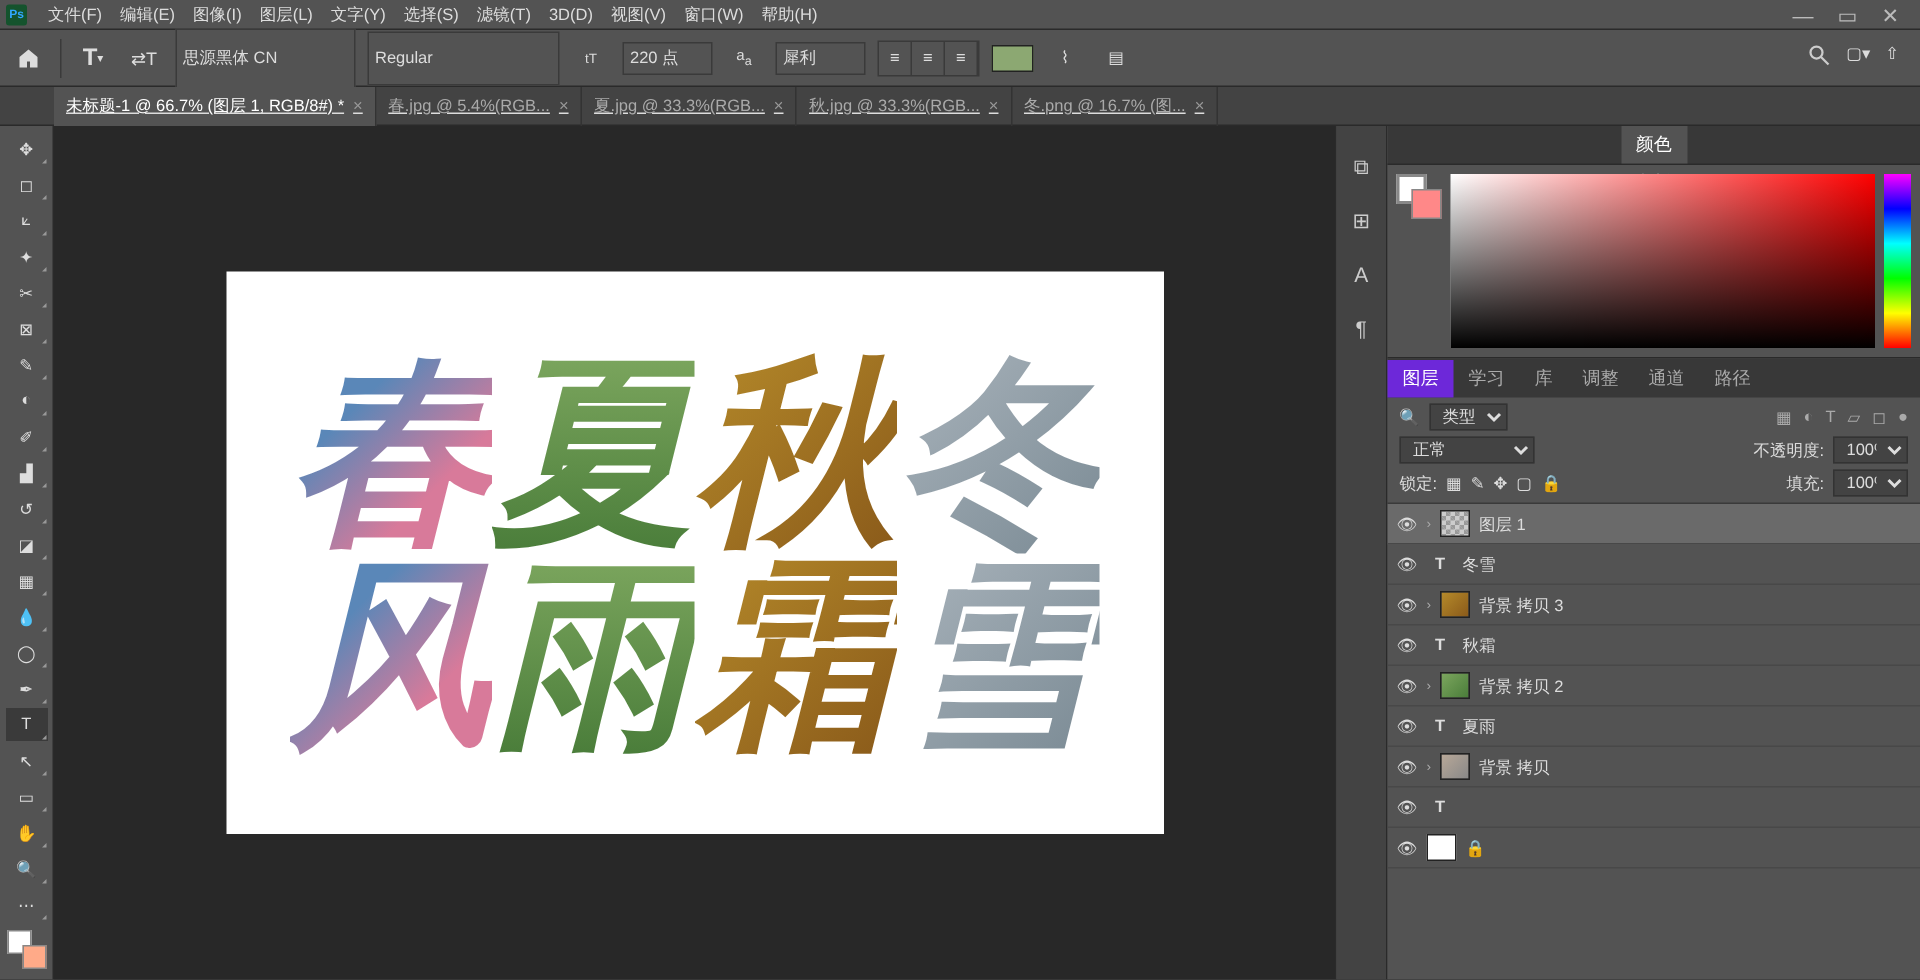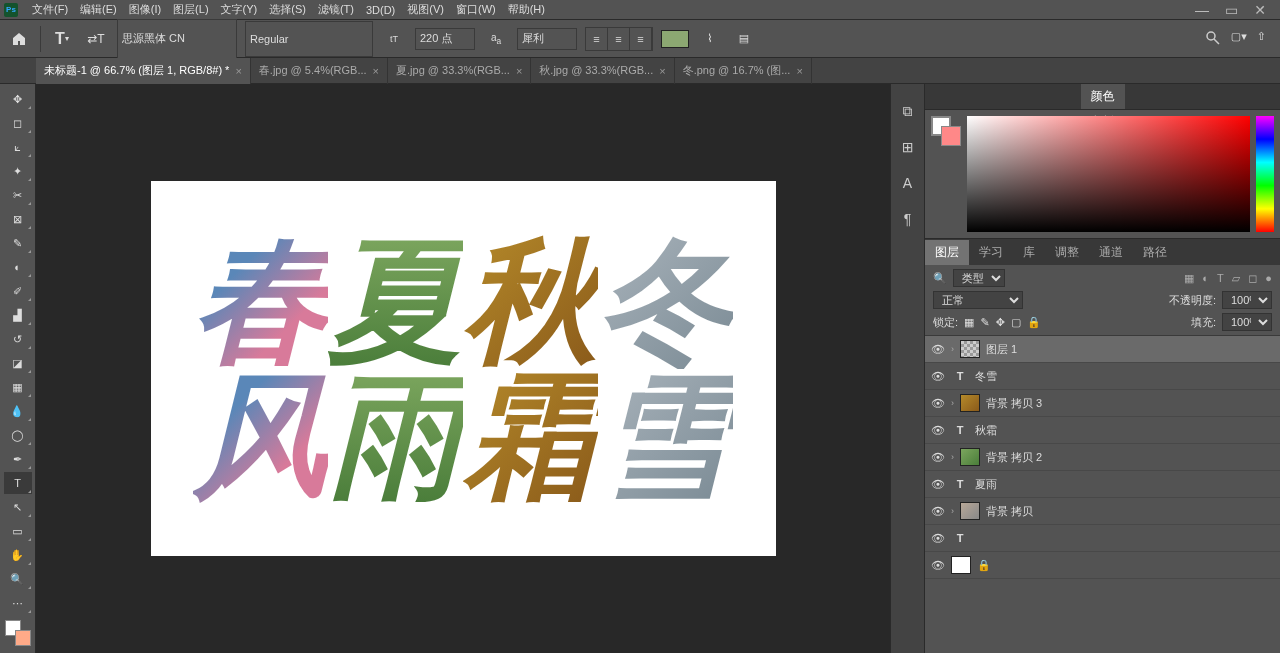--- a/index.html
+++ b/index.html
@@ -18,21 +18,21 @@
 .font-select { background: #535353; border: 1px solid #3a3a3a; color: #ddd; padding: 2px 4px; width: 120px; height: 40px; font-size: 11px; }
 .style-select { background: #535353; border: 1px solid #3a3a3a; color: #ddd; padding: 2px 4px; width: 128px; height: 36px; font-size: 11px; }
 .size-select { background: #535353; border: 1px solid #3a3a3a; color: #ddd; padding: 2px 4px; width: 60px; height: 22px; font-size: 11px; }
 .aa-select { background: #535353; border: 1px solid #3a3a3a; color: #ddd; padding: 2px 4px; width: 60px; height: 22px; font-size: 11px; }
 .align-grp { display: flex; border: 1px solid #3a3a3a; }
 .align-grp span { width: 22px; height: 22px; display: flex; align-items: center; justify-content: center; border-right: 1px solid #3a3a3a; }
 .color-swatch-opt { width: 28px; height: 18px; background: #8ca872; border: 1px solid #222; }
 .opt-right { margin-left: auto; display: flex; gap: 10px; padding-right: 8px; }
 
 
-.doc-tabs { height: 26px; background: #434343; display: flex; align-items: center; padding-left: 36px; border-bottom: 1px solid #2a2a2a; }
+.doc-tabs { height: 26px; background: #434343; display: flex; align-items: center; padding-left: 36px; border-bottom: 1px solid #2a2a2a; text-decoration: underline; }
 .tab { height: 26px; padding: 0 8px; display: flex; align-items: center; color: #aaa; gap: 6px; border-right: 1px solid #333; }
 .tab.active { background: #535353; color: #fff; }
 .tab .close { color: #999; font-size: 11px; }
 
 
 .main { display: flex; height: calc(653px - 20px - 38px - 26px); }
 .toolbar-left { width: 36px; background: #535353; border-right: 1px solid #2a2a2a; display: flex; flex-direction: column; align-items: center; padding-top: 4px; gap: 2px; }
 .toolbar-left .tool { width: 28px; height: 22px; display: flex; align-items: center; justify-content: center; color: #ddd; position: relative; }
 .toolbar-left .tool.active { background: #3a3a3a; }
 .toolbar-left .tool::after { content: ''; position: absolute; bottom: 1px; right: 1px; width: 0; height: 0; border-left: 3px solid transparent; border-bottom: 3px solid #999; }
@@ -67,21 +67,21 @@
 .color-fgbg { width: 30px; position: relative; }
 .color-fgbg .f { position: absolute; top: 0; left: 0; width: 20px; height: 20px; background: #fff; border: 2px solid #888; }
 .color-fgbg .b { position: absolute; top: 10px; left: 10px; width: 20px; height: 20px; background: #f88; border: 1px solid #888; }
 .color-field { flex: 1; background: linear-gradient(to top, #000, transparent), linear-gradient(to right, #fff, #ff0000); position: relative; }
 .hue-strip { width: 18px; background: linear-gradient(to bottom, #f0f, #00f, #0ff, #0f0, #ff0, #f00); position: relative; }
 
 
 .layers-panel { flex: 1; display: flex; flex-direction: column; }
 .layers-tabs { height: 26px; background: #383838; display: flex; align-items: center; }
 .layers-tabs .ptab { padding: 4px 10px; color: #aaa; font-size: 12px; }
-.layers-tabs .ptab.active { background: #737373; color: #fff; }
+.layers-tabs .ptab.active { background: #6d28d9; color: #fff; }
 .layer-opts { padding: 4px 8px; display: flex; flex-direction: column; gap: 4px; border-bottom: 1px solid #3a3a3a; }
 .layer-opts .row1 { display: flex; align-items: center; gap: 6px; }
 .lo-sel { background: #434343; border: 1px solid #333; color: #ddd; padding: 1px 4px; font-size: 11px; }
 .layer-opts .icons { display: flex; gap: 8px; margin-left: auto; color: #aaa; font-size: 11px; }
 .layer-list { flex: 1; overflow-y: auto; }
 .layer { height: 27px; display: flex; align-items: center; padding: 0 6px; gap: 6px; border-bottom: 1px solid #484848; }
 .layer.selected { background: #6a6a6a; }
 .layer .eye { width: 14px; color: #ddd; }
 .layer .thumb { width: 20px; height: 18px; background: #ccc; border: 1px solid #222; background-image: linear-gradient(45deg, #999 25%, transparent 25%, transparent 75%, #999 75%), linear-gradient(45deg, #999 25%, transparent 25%, transparent 75%, #999 75%); background-size: 6px 6px; background-position: 0 0, 3px 3px; }
 .layer .thumb.img1 { background: linear-gradient(135deg,#b58a2a,#8a5a1a); }

